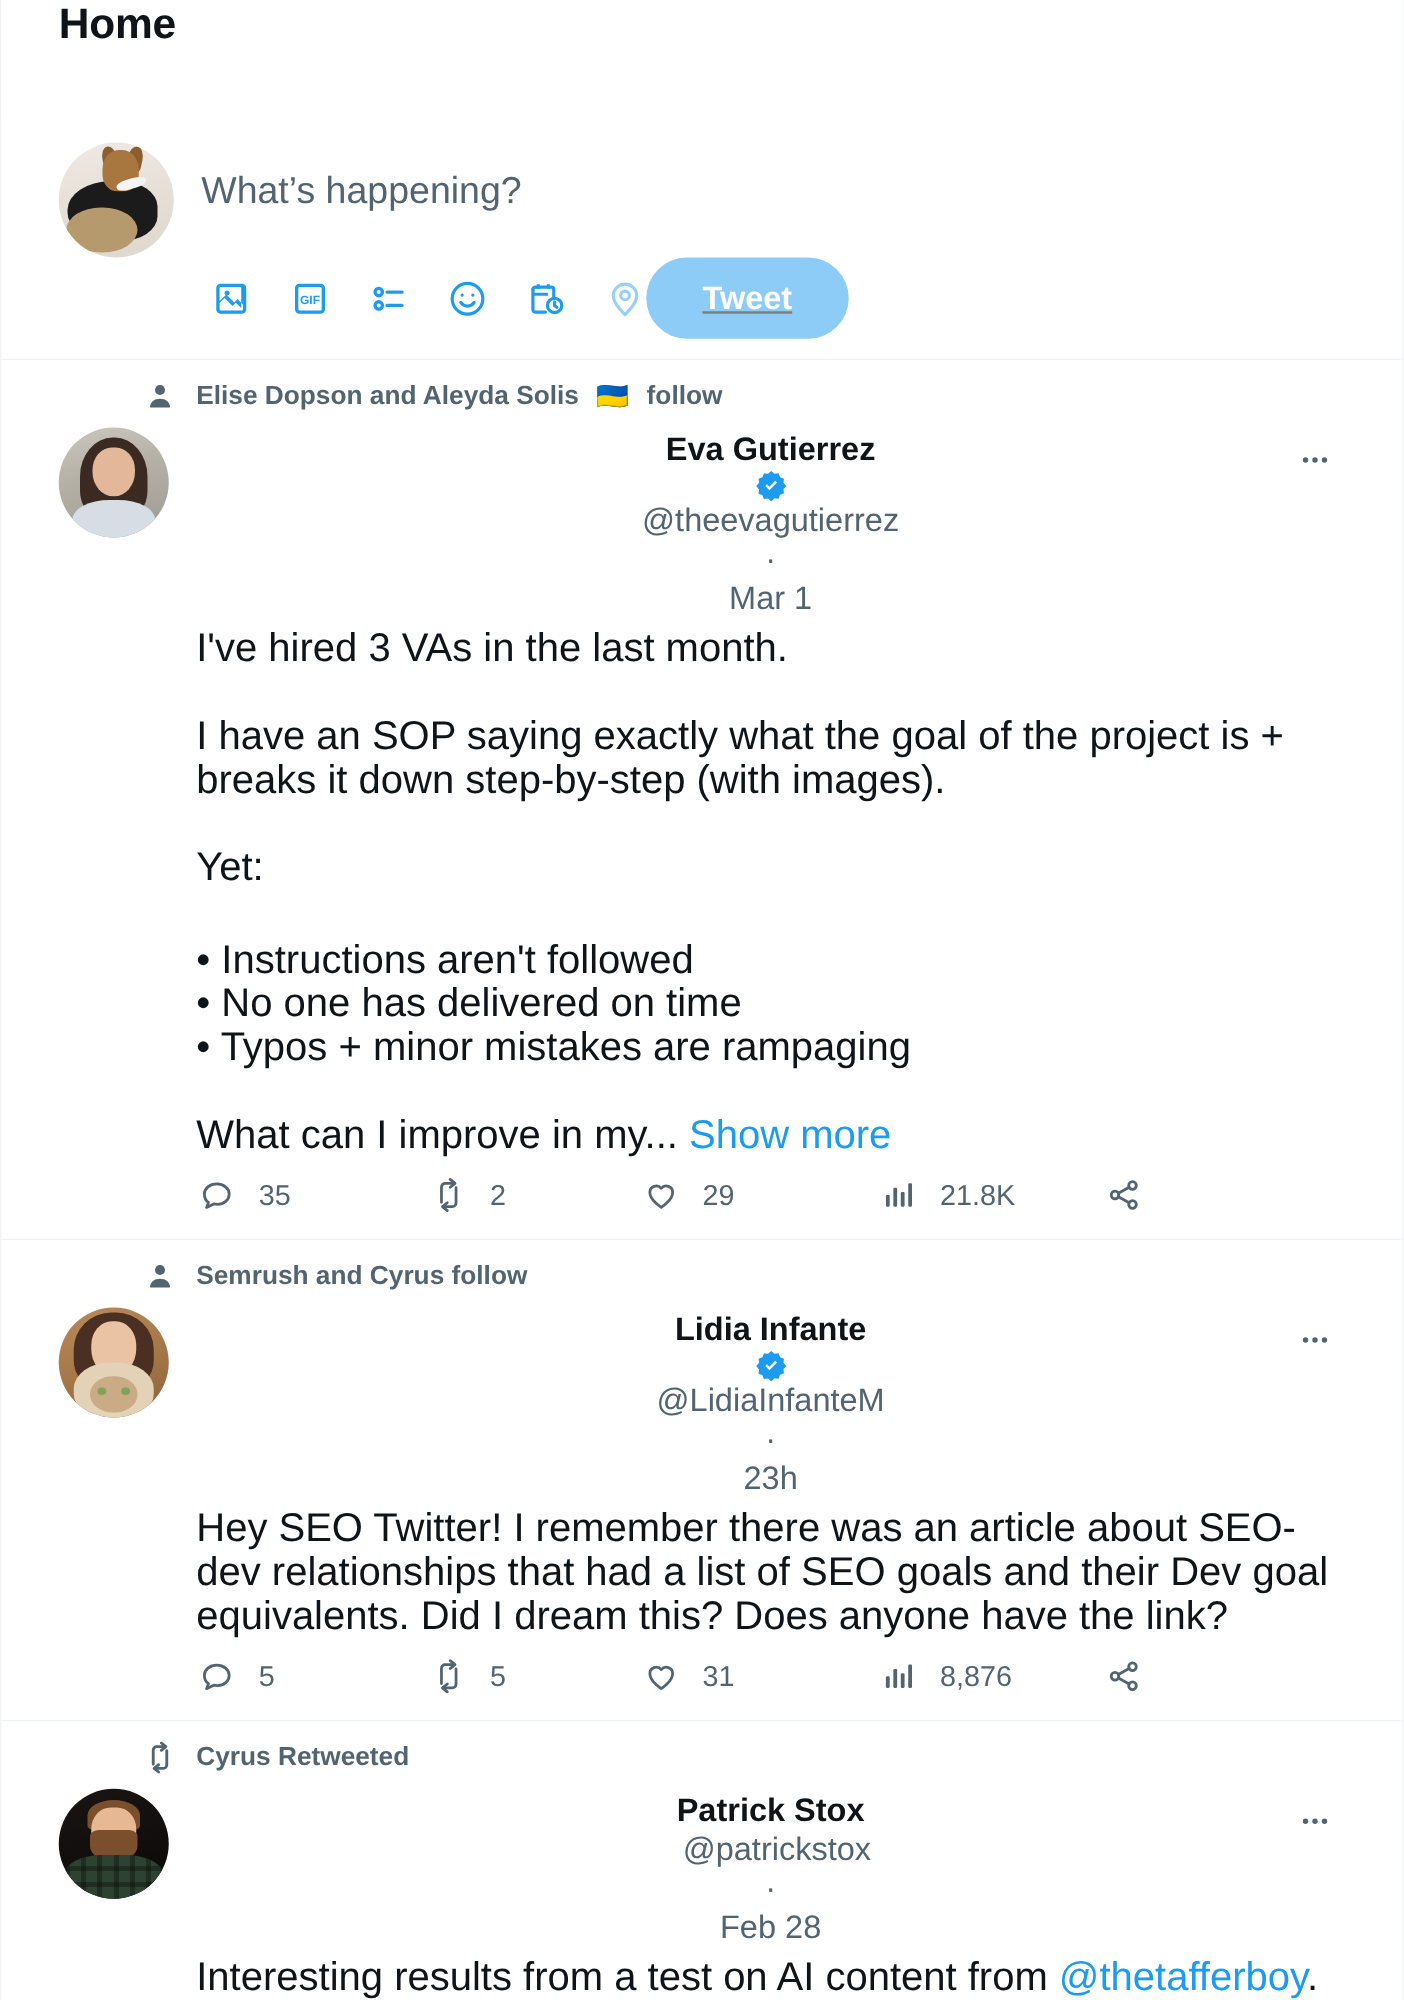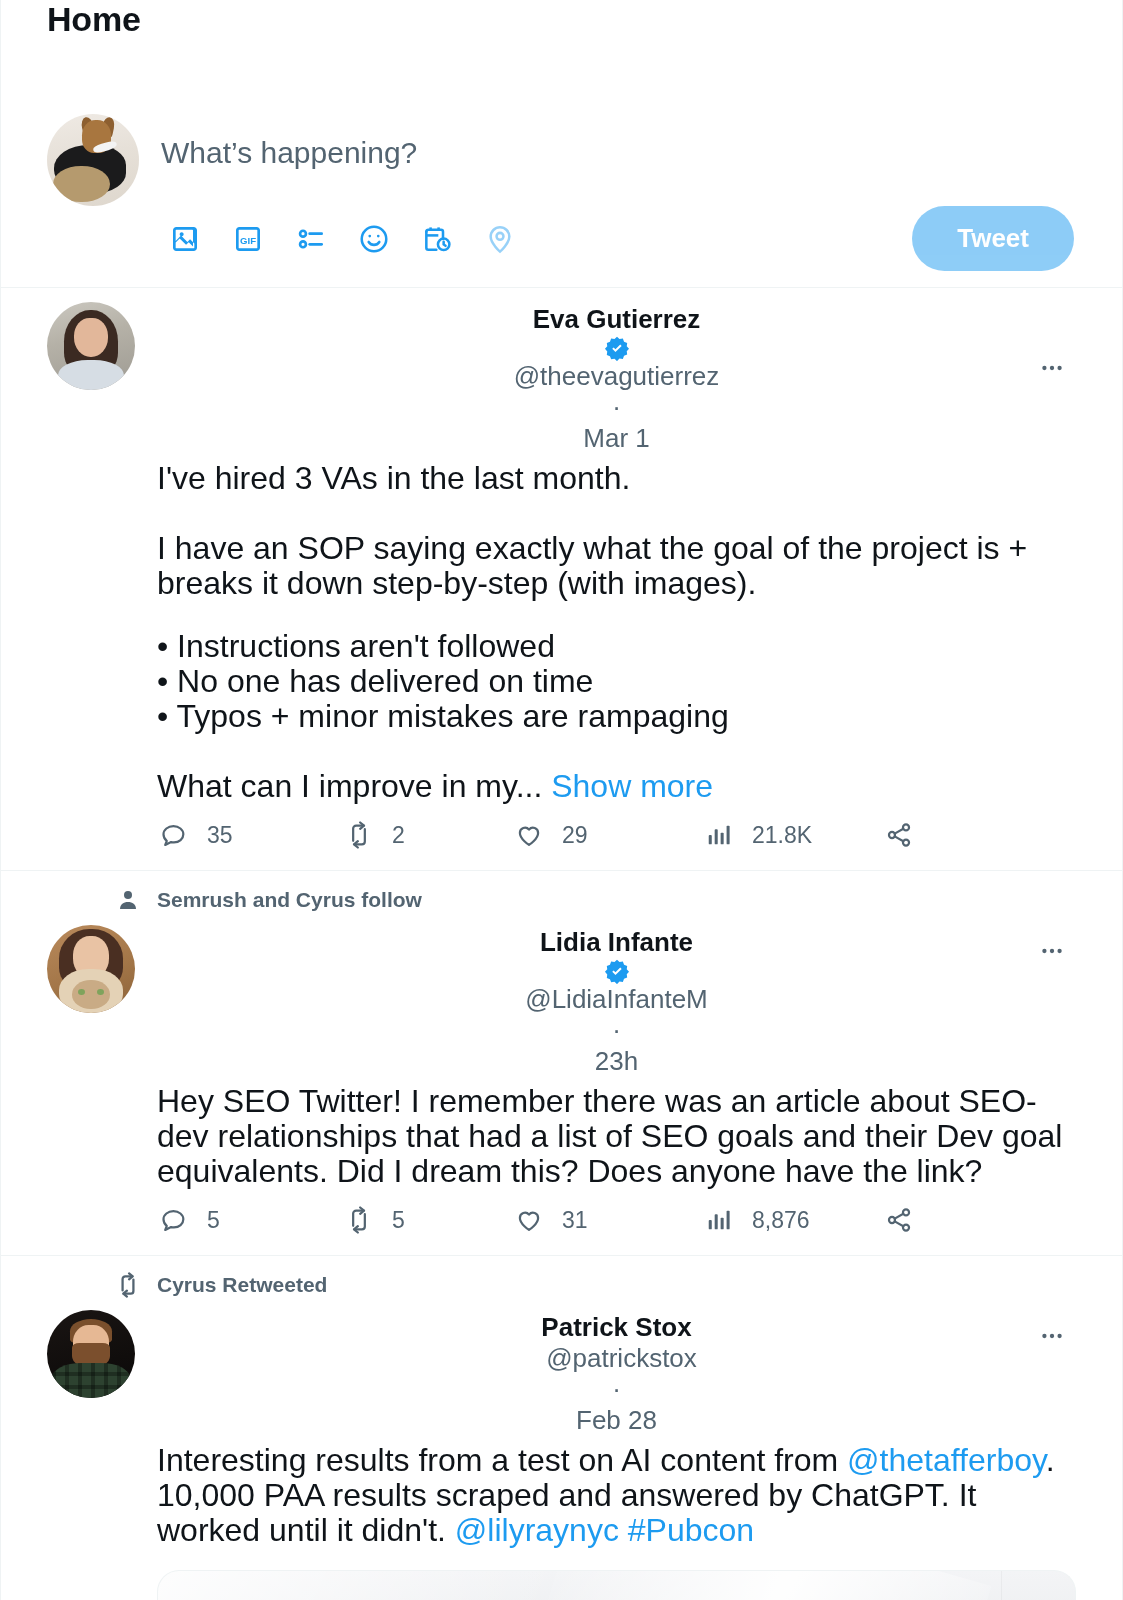--- a/index.html
+++ b/index.html
@@ -204,21 +204,21 @@
   .composer-placeholder {
     font-size: 30px;
     color: #536471;
     margin-top: 14px;
     margin-bottom: 36px;
     cursor: text;
   }
   .composer-actions {
     display: flex;
     align-items: center;
-    justify-content: space-between;
+    text-decoration: underline;
   }
   .composer-icons {
     display: flex;
     align-items: center;
     gap: 29px;
     margin-left: 7px;
   }
   .cicon {
     width: 34px; height: 34px;
     display: flex; align-items: center; justify-content: center;
@@ -446,20 +446,31 @@
               </svg>
           </span>
 
         </div>
         <button class="tweet-btn">Tweet</button>
       </div>
     </div>
   </div>
 
   <div class="tweet">
+    <div class="context-row">
+      <span class="context-icon">
+        <svg width="24" height="24" viewBox="0 0 24 24" fill="#536471">
+            <circle cx="12" cy="7" r="4"></circle>
+            <path d="M4 21c0-4.4 3.6-7 8-7s8 2.6 8 7z"></path>
+          </svg>
+      </span>
+      <span class="context-text">Elise Dopson and Aleyda Solis</span>
+      <span class="ua-flag">🇺🇦</span>
+      <span class="context-text">follow</span>
+    </div>
 
     <div class="more-btn">
       <svg width="26" height="26" viewBox="0 0 24 24" fill="#536471">
           <circle cx="5" cy="12" r="2"></circle>
           <circle cx="12" cy="12" r="2"></circle>
           <circle cx="19" cy="12" r="2"></circle>
         </svg>
     </div>
 
     <div class="tweet-body">
@@ -477,21 +488,22 @@
                 <path d="M10.6 15.8l-3-3 1.3-1.3 1.7 1.7 4.4-4.4 1.3 1.3-5.7 5.7z" fill="#fff"></path>
               </svg>
           </span>
           <span class="handle">@theevagutierrez</span>
           <span class="sep">·</span>
           <span class="timestamp">Mar 1</span>
         </div>
 
         <div class="tweet-text">I've hired 3 VAs in the last month.</div>
         <div class="tweet-text" style="margin-top:35px">I have an SOP saying exactly what the goal of the project is + breaks it down step-by-step (with images).</div>
-        <div class="tweet-text" style="margin-top:28px">• Instructions aren't followed
+        <div class="tweet-text" style="margin-top:35px">Yet:</div>
+        <div class="tweet-text" style="margin-top:39px">• Instructions aren't followed
 • No one has delivered on time
 • Typos + minor mistakes are rampaging</div>
         <div class="tweet-text" style="margin-top:35px"><span>What can I improve in my...</span> <span class="show-more">Show more</span></div>
 
         <div class="actions">
           <div class="action reply">
             <span class="action-icon">
               <svg width="28" height="28" viewBox="0 0 24 24" fill="none" stroke="#536471" stroke-width="1.9">
                   <path d="M20 11.4c0 3.9-3.6 7-8 7-.9 0-1.7-.1-2.5-.3L4.5 20.5l1.3-3.4C4.1 15.8 3 13.7 3 11.4c0-3.9 3.8-7 8.5-7s8.5 3.1 8.5 7z" stroke-linejoin="round"></path>
                 </svg>

